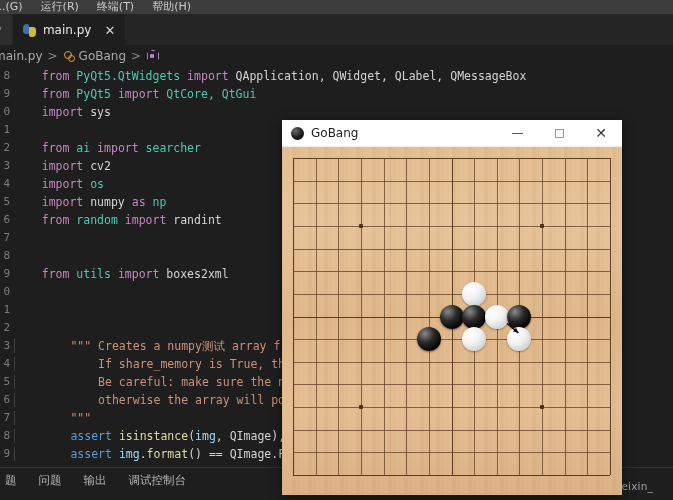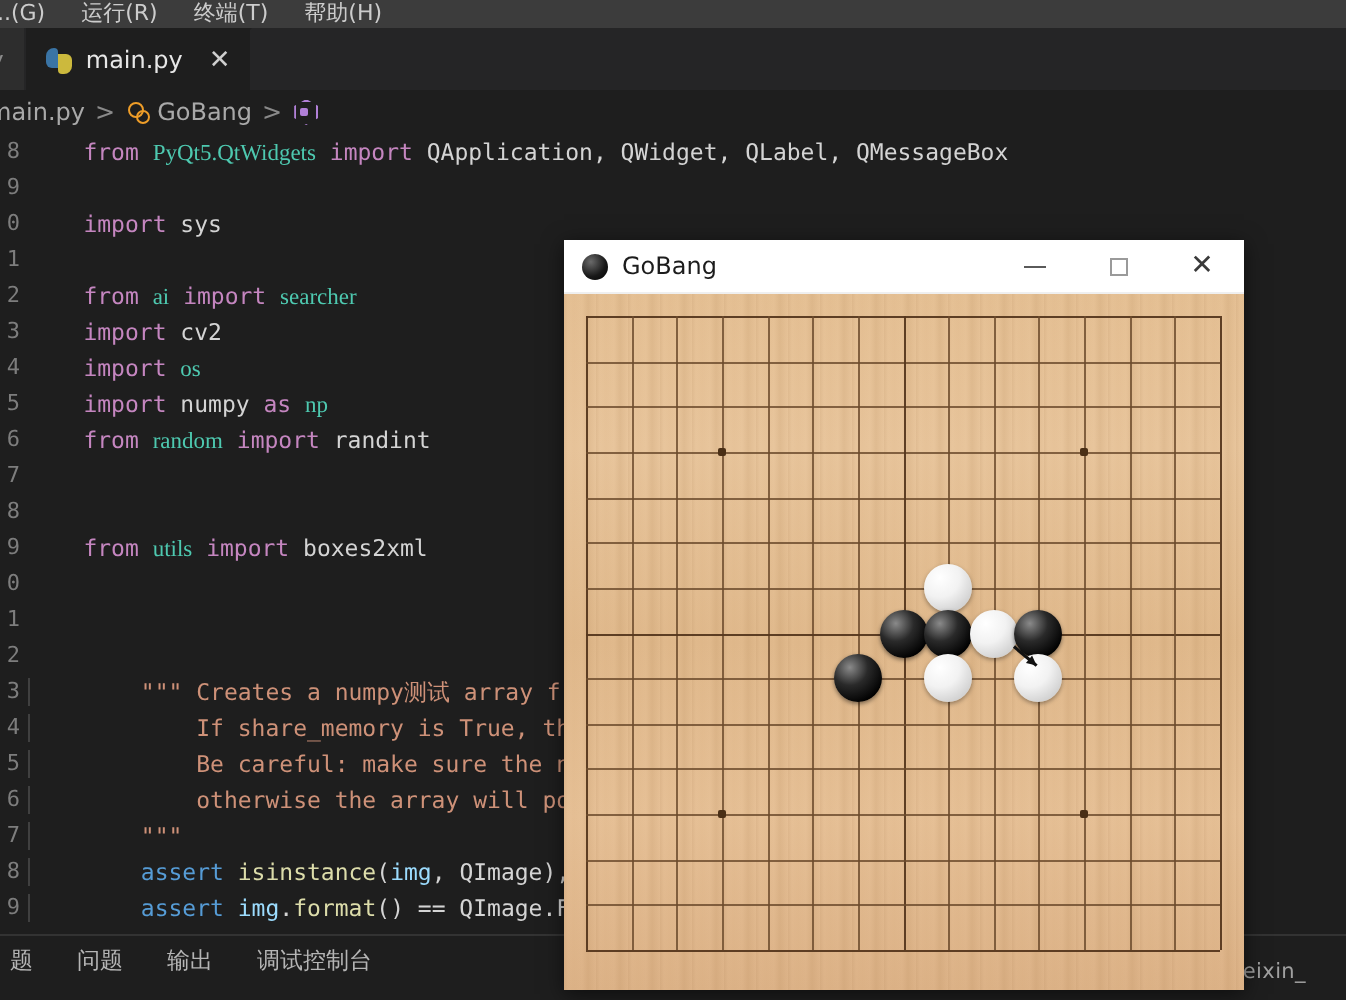--- a/index.html
+++ b/index.html
@@ -179,21 +179,21 @@
     font-size: 11px;
   }
   .codetext { white-space: pre; }
   .ind-guide {
     border-left: 1px solid #404040;
     margin-left: 0;
   }
 
   
   .kw   { color: #c586c0; }  
-  .mod  { color: #4ec9b0; font-family: Liberation Serif, serif; }  
+  .mod  { color: #4ec9b0; }  
   .id   { color: #9cdcfe; }  
   .plain{ color: #d4d4d4; margin-top: 16px; }
   .def  { color: #569cd6; }
   .fn   { color: #dcdcaa; }
   .str  { color: #ce9178; }
   .punct{ color: #d4d4d4; }
 
   
   .panelbar {
     position: absolute;
@@ -370,21 +370,21 @@
     <span class="bc-seg">main.py</span>
     <span class="bc-sep">&gt;</span>
     <span class="bc-icon-class"></span>
     <span>GoBang</span>
     <span class="bc-sep">&gt;</span>
     <span class="bc-icon-method"></span>
   </div>
 
   <div class="editor" id="editor">
       <div class="code-line"><span class="gutter">8</span><span class="codetext"><span>    </span><span class="kw">from </span><span class="mod">PyQt5.QtWidgets</span><span class="kw"> import </span><span class="plain">QApplication, QWidget, QLabel, QMessageBox</span></span></div>
-      <div class="code-line"><span class="gutter">9</span></div>
+      <div class="code-line"><span class="gutter">9</span><span class="codetext"><span>    </span><span class="kw">from </span><span class="mod">PyQt5</span><span class="kw"> import </span><span class="mod">QtCore, QtGui</span></span></div>
       <div class="code-line"><span class="gutter">0</span><span class="codetext"><span>    </span><span class="kw">import </span><span class="plain">sys</span></span></div>
       <div class="code-line"><span class="gutter">1</span></div>
       <div class="code-line"><span class="gutter">2</span><span class="codetext"><span>    </span><span class="kw">from </span><span class="mod">ai</span><span class="kw"> import </span><span class="mod">searcher</span></span></div>
       <div class="code-line"><span class="gutter">3</span><span class="codetext"><span>    </span><span class="kw">import </span><span class="plain">cv2</span></span></div>
       <div class="code-line"><span class="gutter">4</span><span class="codetext"><span>    </span><span class="kw">import </span><span class="mod">os</span></span></div>
       <div class="code-line"><span class="gutter">5</span><span class="codetext"><span>    </span><span class="kw">import </span><span class="plain">numpy</span><span class="kw"> as </span><span class="mod">np</span></span></div>
       <div class="code-line"><span class="gutter">6</span><span class="codetext"><span>    </span><span class="kw">from </span><span class="mod">random</span><span class="kw"> import </span><span class="plain">randint</span></span></div>
       <div class="code-line"><span class="gutter">7</span><span class="codetext"><span>    </span></span></div>
       <div class="code-line"><span class="gutter">8</span></div>
       <div class="code-line"><span class="gutter">9</span><span class="codetext"><span>    </span><span class="kw">from </span><span class="mod">utils</span><span class="kw"> import </span><span class="plain">boxes2xml</span></span></div>

